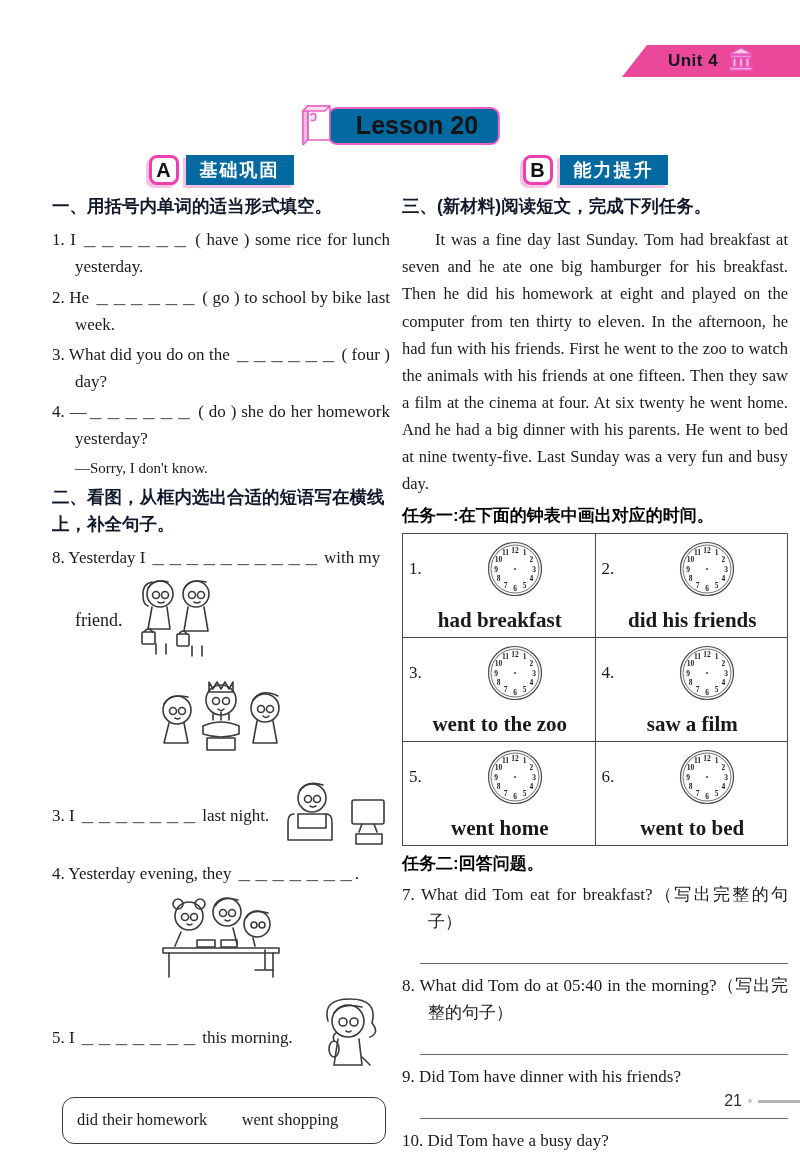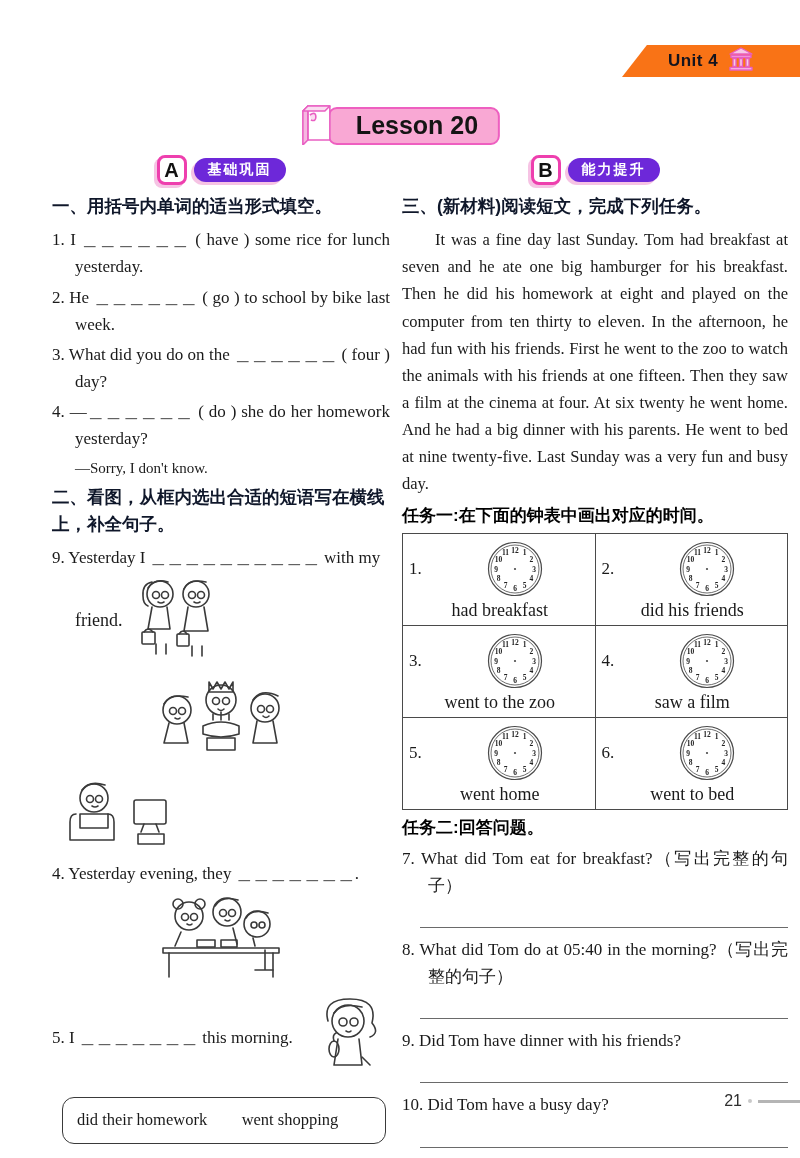--- a/index.html
+++ b/index.html
@@ -5,53 +5,53 @@
   * { margin:0; padding:0; box-sizing:border-box; }
   html,body { background:#ffffff; }
   body {
     width:800px; height:1158px; position:relative;
     font-family:"Liberation Serif", serif;
     color:#1a1a1a; overflow:hidden;
   }
   
   .unit-ribbon{
     position:absolute; top:45px; right:0; width:178px; height:32px;
-    background:#f97316;
+    background:#ec4899;
     clip-path:polygon(14% 0, 100% 0, 100% 100%, 0 100%);
     display:flex; align-items:center; justify-content:center; gap:10px;
   }
   .unit-ribbon .unit-text{
     font-family:"Liberation Sans", sans-serif; font-weight:bold;
     font-size:17px; color:#14141e; letter-spacing:0.5px;
   }
   .lesson-wrap{
     position:absolute; top:103px; left:50%; transform:translateX(-50%);
     display:flex; align-items:center;
   }
   .book-icon{ margin-right:-6px; position:relative; z-index:2; }
   .lesson-badge{
-    background:#f9a8d4; border:2.5px solid #ee5fc0; border-radius:9px;
+    background:#0369a1; border:2.5px solid #ee5fc0; border-radius:9px;
     padding:2px 20px 3px 26px;
     font-family:"Liberation Sans", sans-serif; font-weight:bold;
     font-size:25px; color:#141414;
   }
   
   .col-left { position:absolute; left:52px;  top:155px; width:338px; }
   .col-right{ position:absolute; left:402px; top:155px; width:386px; }
   
   .sec-badge{ display:flex; justify-content:center; align-items:center; gap:7px; margin-bottom:8px; }
   .badge-letter{
     width:30px; height:30px; background:#fff; border:3px solid #ee3fae;
     border-radius:8px; display:flex; align-items:center; justify-content:center;
     font-family:"Liberation Sans", sans-serif; font-weight:bold; font-size:20px;
     color:#111; box-shadow:-3px 3px 0 #f6c3e4;
   }
   .badge-label{
-    background:#6d28d9; color:#fff; border-radius:14px; padding:3px 14px;
-    font-family:"Liberation Sans", sans-serif; font-weight:bold; font-size:14px;
+    background:#0369a1; color:#fff; border-radius:0; padding:3px 14px;
+    font-family:"Liberation Sans", sans-serif; font-weight:bold; font-size:18px;
     letter-spacing:2px; box-shadow:-3px 3px 0 #f6c3e4;
   }
   
   .h-magenta{
     color:#0f172a; font-family:"Liberation Sans", sans-serif; font-weight:bold;
     font-size:17.5px; line-height:1.55; margin:4px 0 6px 0;
   }
   .h-task{
     font-family:"Liberation Sans", sans-serif; font-weight:bold;
     font-size:17px; color:#000; margin:6px 0 6px 0;
@@ -81,21 +81,21 @@
     text-indent:2em; margin-bottom:2px;
   }
   
   .clock-table{ width:100%; border-collapse:collapse; margin:4px 0 6px 0; }
   .clock-table td{
     border:1px solid #4a4a4a; width:50%; padding:6px 4px 4px 6px; vertical-align:top;
   }
   .cell-top{ display:flex; align-items:center; }
   .cell-num{ font-size:17px; width:30px; }
   .clock-slot{ flex:1; display:flex; justify-content:center; }
-  .cell-label{ text-align:center; font-size:18px; margin-top:2px; }
+  .cell-label{ text-align:center; font-size:21px; margin-top:10px;font-weight:bold; }
   
   .q-item{
     font-size:17px; line-height:1.6; padding-left:26px; text-indent:-26px;
     text-align:justify; margin-bottom:2px;
   }
   .answer-line{
     border-bottom:1.5px solid #6a6a6a; height:27px; margin:0 0 8px 18px;
   }
   
   .footer{
@@ -148,21 +148,21 @@
   <div class="h-magenta">一、用括号内单词的适当形式填空。</div>
 
   <div class="exitem">1. I ＿＿＿＿＿＿ ( have )  some rice for lunch yesterday.</div>
   <div class="exitem">2. He ＿＿＿＿＿＿ ( go )  to school by bike last week.</div>
   <div class="exitem">3. What did you do on the ＿＿＿＿＿＿ ( four ) day?</div>
   <div class="exitem">4. —＿＿＿＿＿＿ ( do )  she do her homework yesterday?</div>
   <div class="exitem-cont">—Sorry, I don't know.</div>
 
   <div class="h-magenta">二、看图，从框内选出合适的短语写在横线上，补全句子。</div>
 
-  <div class="exitem">9. Yesterday I ＿＿＿＿＿＿＿＿＿＿ with my</div>
+  <div class="exitem">8. Yesterday I ＿＿＿＿＿＿＿＿＿＿ with my</div>
   <div class="illus-row">
     <span style="font-size:18px;">friend.</span>
     <span>
       <svg class="doodle" width="100" height="88" viewBox="0 0 100 88">
         <path d="M22 8 q-10 2 -9 14 q0 8 5 10"></path>
         <circle cx="30" cy="20" r="13"></circle>
         <path d="M18 14 q6 -10 20 -6"></path>
         <circle cx="26" cy="21" r="3.5"></circle>
           <circle cx="35" cy="21" r="3.5"></circle>
         <path d="M28 28 q3 2 6 0"></path>
@@ -201,20 +201,21 @@
       <circle cx="126" cy="40" r="14"></circle>
       <path d="M114 32 q8 -12 25 -4"></path>
       <circle cx="122" cy="41" r="3.5"></circle>
         <circle cx="131" cy="41" r="3.5"></circle>
       <path d="M124 48 q3 3 6 0"></path>
       <path d="M118 53 l-4 22 h24 l-4 -22"></path>
     </svg>
   </div>
 
   <div class="flex-item">
+    <div class="exitem txt">3. I ＿＿＿＿＿＿＿ last night.</div>
     <span>
       <svg class="doodle" width="120" height="82" viewBox="0 0 120 82">
         <circle cx="42" cy="24" r="14"></circle>
         <path d="M30 16 q7 -10 23 -5"></path>
         <circle cx="38" cy="25" r="3.5"></circle>
           <circle cx="47" cy="25" r="3.5"></circle>
         <path d="M40 32 q3 2 6 0"></path>
         <path d="M24 40 q-6 0 -6 8 v18 h44 v-18 q0 -8 -6 -8"></path>
         <path d="M28 40 h28 v14 h-28 z"></path>
         <rect x="82" y="26" width="32" height="24" rx="2"></rect>

